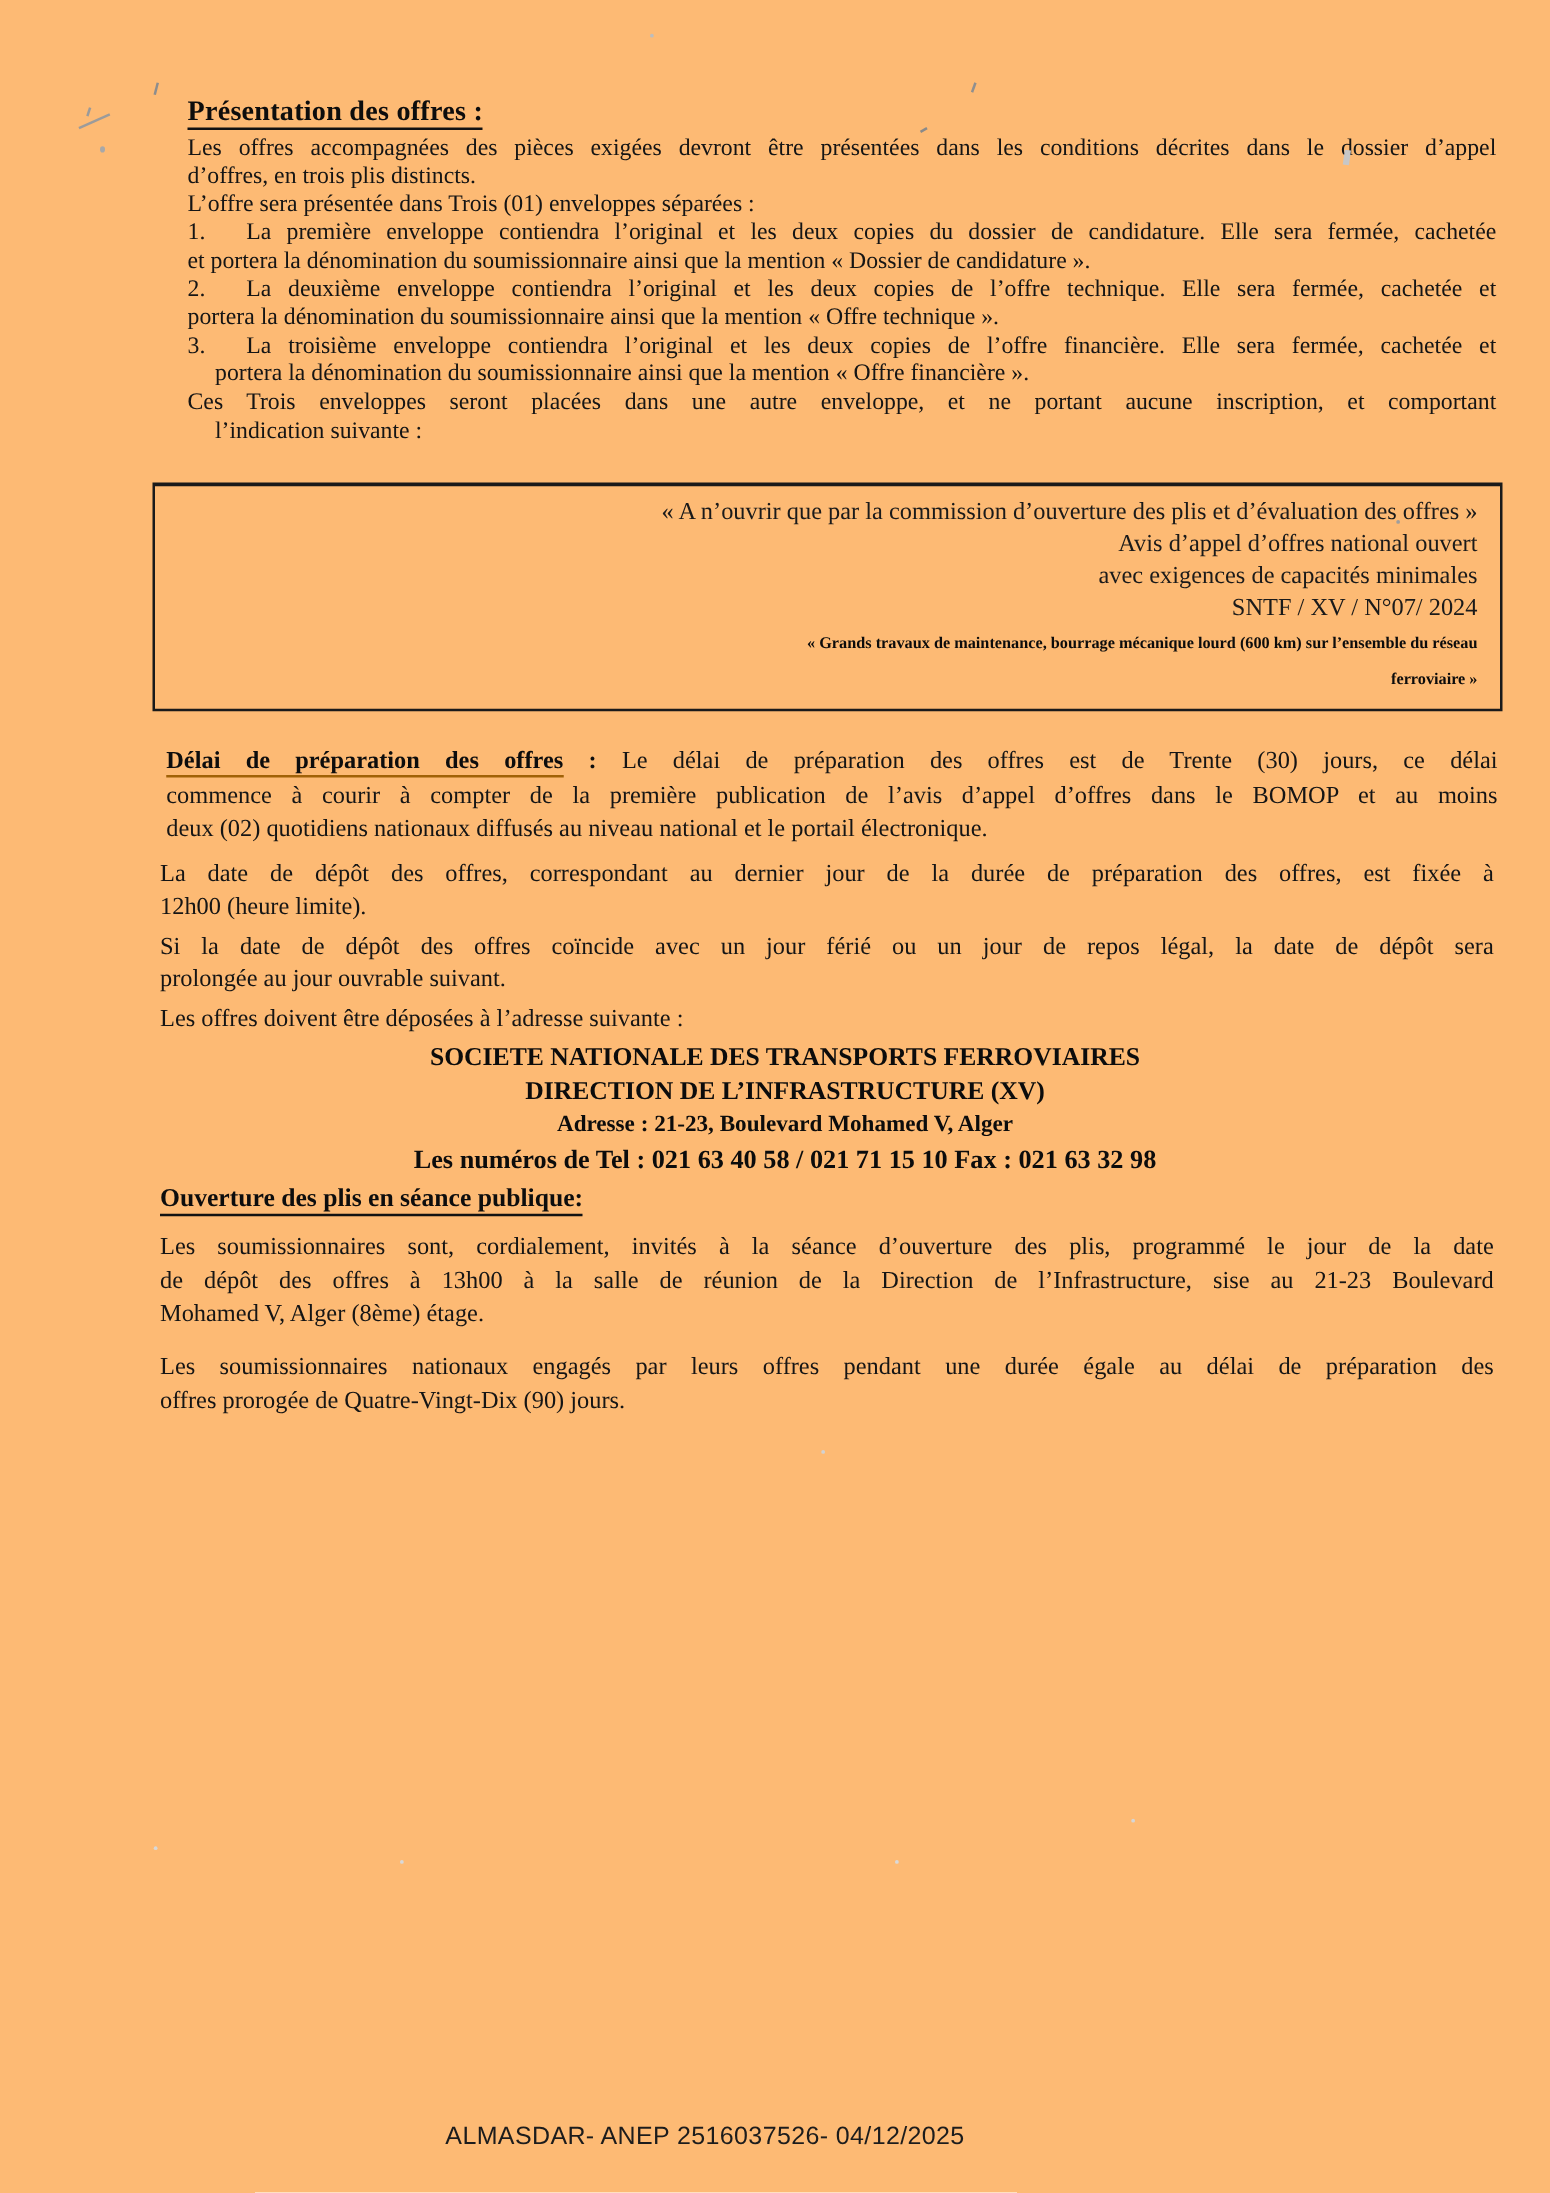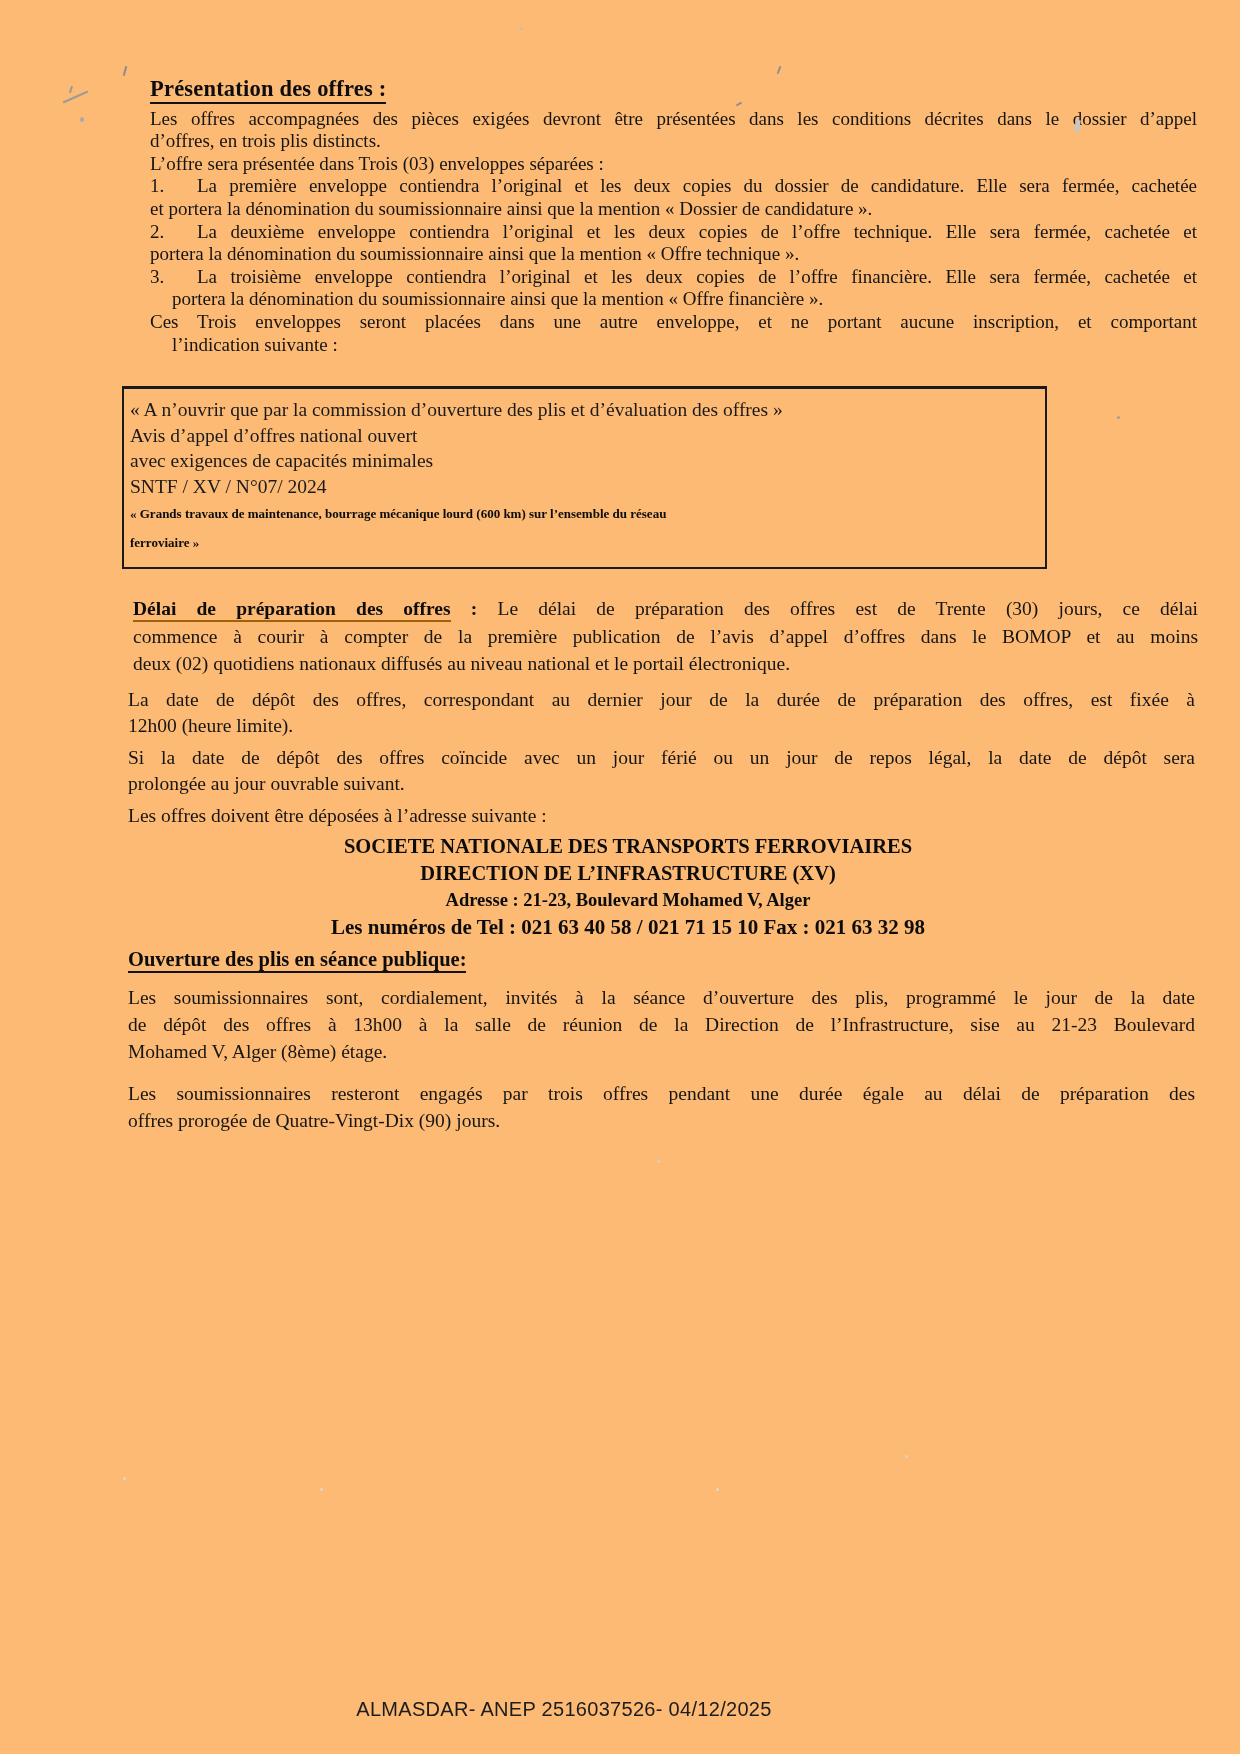--- a/index.html
+++ b/index.html
@@ -10,23 +10,23 @@
   
   .sec-intro{margin:78px 43px 0 150px;font-size:19px;line-height:22.6px;}
   .doc-h1{margin:0 0 7px 0;font-size:22.5px;font-weight:bold;letter-spacing:.2px;color:#0d0d0d;}
   .u{border-bottom:2.5px solid #121212;padding-bottom:1px;}
   .line{text-align:left;}
   .jl{text-align:justify;text-align-last:justify;}
   .num{display:inline-block;width:47px;}
   .indent22{padding-left:22px;}
   
   .notice-box{
-    margin:30px 0 0 122px;width:925px;box-sizing:border-box;
+    margin:30px 0 0 122px;width:1080px;box-sizing:border-box;
     border:2px solid #1a1a1a;border-top-width:3px;
-    text-align:left;padding:8px 6px 10px;font-size:19.5px;line-height:25.5px;color:#1a1a1a;
+    text-align:right;padding:8px 18px 10px;font-size:19.5px;line-height:25.5px;color:#1a1a1a;
   }
   .nbold{font-weight:bold;font-size:13px;line-height:29px;color:#0c0c0c;}
   
   .sec-delai{margin:26px 42px 0 133px;font-size:19.5px;line-height:27.5px;}
   .lbl{font-weight:bold;border-bottom:2px solid #a16207;padding-bottom:1px;color:#0d0d0d;}
   .sep{font-weight:bold;color:#0d0d0d;}
   
   .sec-depot{margin:9px 45px 0 128px;font-size:19.5px;line-height:26px;}
   .mt6{margin-top:6px;}
   .addr{width:1000px;text-align:center;margin-top:4px;color:#0c0c0c;}
@@ -61,21 +61,21 @@
   <div class="art" style="left:657px;top:1160px;width:3px;height:3px;background:#d2d2d2;border-radius:50%;"></div>
   <div class="art" style="left:123px;top:1477px;width:3px;height:3px;background:#d8d8d8;border-radius:50%;"></div>
   <div class="art" style="left:320px;top:1488px;width:3px;height:3px;background:#d8d8d8;border-radius:50%;"></div>
   <div class="art" style="left:716px;top:1488px;width:3px;height:3px;background:#dadada;border-radius:50%;"></div>
   <div class="art" style="left:905px;top:1455px;width:3px;height:3px;background:#d6d6d6;border-radius:50%;"></div>
 
   <div class="sec-intro">
     <h1 class="doc-h1"><span class="u">Présentation des offres :</span></h1>
     <div class="line jl">Les offres accompagnées des pièces exigées devront être présentées dans les conditions décrites dans le dossier d’appel</div>
     <div class="line">d’offres, en trois plis distincts.</div>
-    <div class="line">L’offre sera présentée dans Trois (03) enveloppes séparées :</div>
+    <div class="line">L’offre sera présentée dans Trois (01) enveloppes séparées :</div>
 
     <div>
       <div class="line jl"><span class="num">1.</span><span>La première enveloppe contiendra l’original et les deux copies du dossier de candidature. Elle sera fermée, cachetée</span></div>
       <div class="line">et portera la dénomination du soumissionnaire ainsi que la mention « Dossier de candidature ».</div>
     </div>
     <div>
       <div class="line jl"><span class="num">2.</span><span>La deuxième enveloppe contiendra l’original et les deux copies de l’offre technique. Elle sera fermée, cachetée et</span></div>
       <div class="line">portera la dénomination du soumissionnaire ainsi que la mention « Offre technique ».</div>
     </div>
     <div>
@@ -116,19 +116,19 @@
       <div class="a4">Les numéros de Tel : 021 63 40 58 / 021 71 15 10 Fax : 021 63 32 98</div>
     </div>
 
     <div class="oheading"><span class="u">Ouverture des plis en séance publique:</span></div>
   </div>
 
   <div class="sec-body">
     <div class="line jl">Les soumissionnaires sont, cordialement, invités à la séance d’ouverture des plis, programmé le jour de la date</div>
     <div class="line jl">de dépôt des offres à 13h00 à la salle de réunion de la Direction de l’Infrastructure, sise au 21-23 Boulevard</div>
     <div class="line">Mohamed V, Alger (8ème) étage.</div>
-    <div class="line jl gap">Les soumissionnaires resteront engagés par trois offres pendant une durée égale au délai de préparation des</div>
+    <div class="line jl gap">Les soumissionnaires nationaux engagés par leurs offres pendant une durée égale au délai de préparation des</div>
     <div class="line">offres prorogée de Quatre-Vingt-Dix (90) jours.</div>
   </div>
 
   <div class="footer"><span>ALMASDAR- ANEP 2516037526- 04/12/2025</span></div>
 
 </div>
 
 </body></html>

